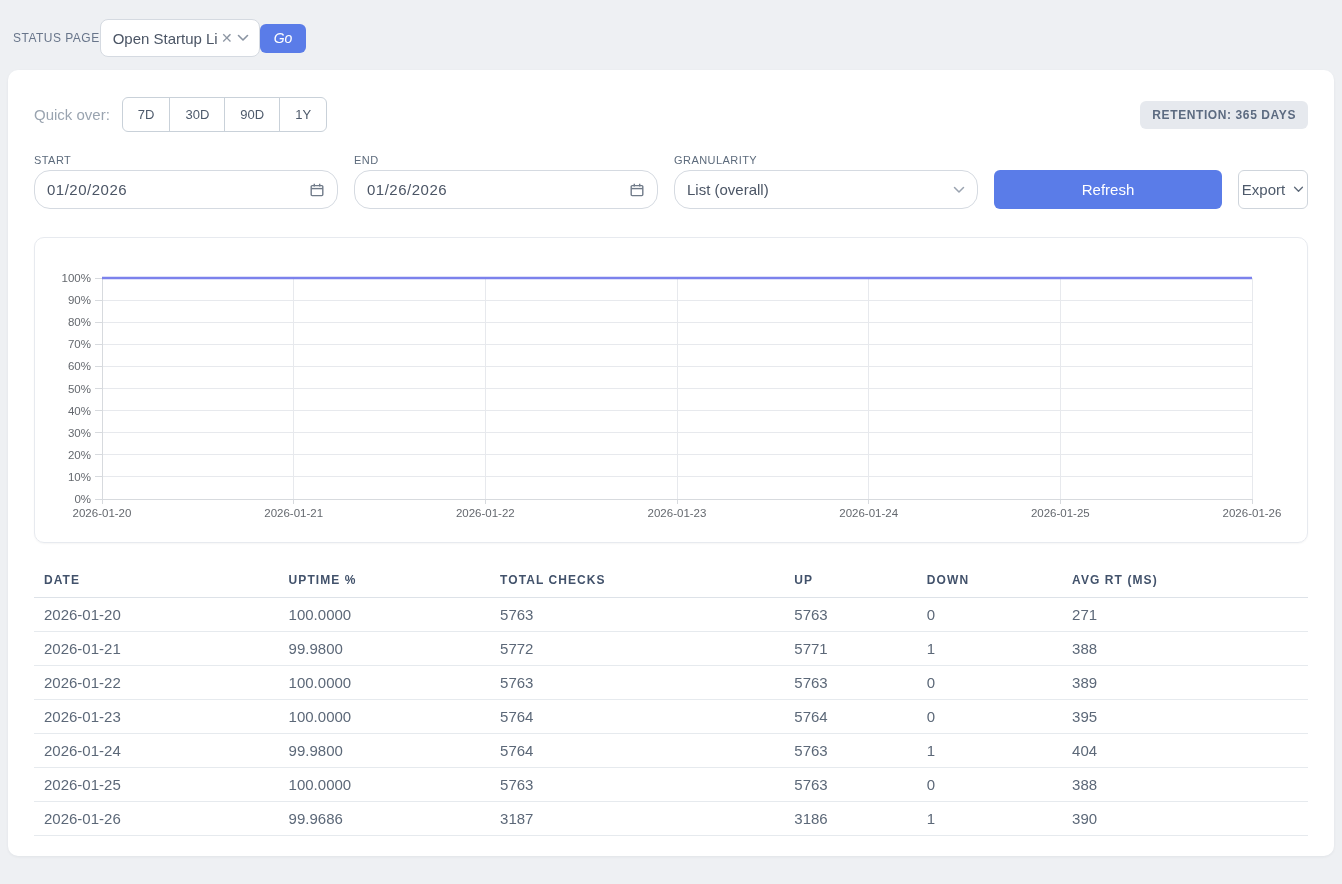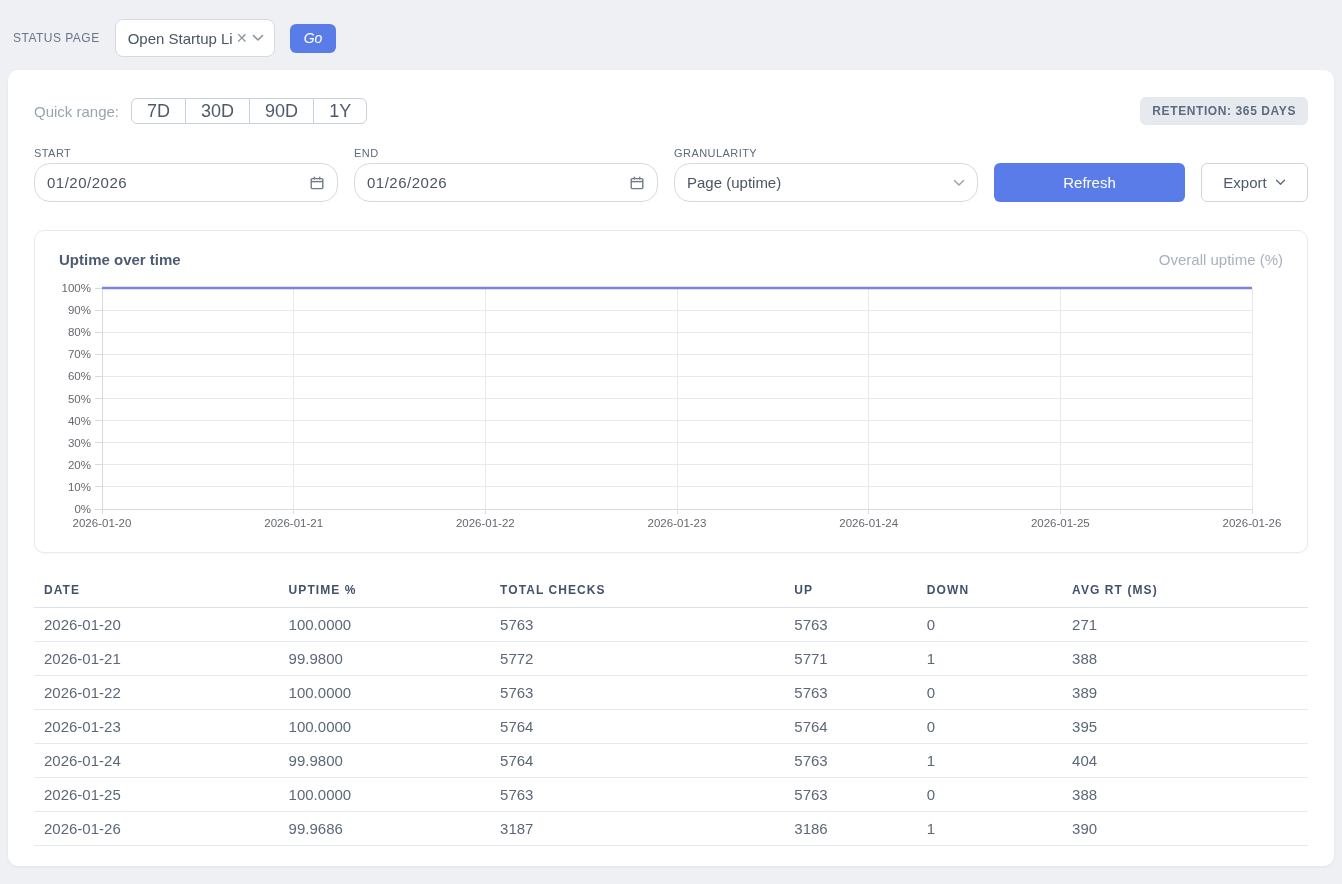--- a/index.html
+++ b/index.html
@@ -8,21 +8,21 @@
     background:#eef0f3;
     font-family:"Liberation Sans", sans-serif;
     color:#4b5565;
   }
   .page { padding:0 8px; }
 
   
   .topbar { display:flex; justify-content:space-between; align-items:flex-start; padding:10px 5px 13px 5px; }
   .page-title { font-size:25px; font-weight:700; color:#3c4b61; letter-spacing:.2px; }
   .page-subtitle { margin-top:3px; font-size:15px; color:#98a2ae; }
-  .topbar-right { display:flex; align-items:center; gap:15px; margin-top:9px; }
+  .topbar-right { display:flex; align-items:center; margin-top:9px; }
   .status-label { font-size:12px; color:#68758a; letter-spacing:.04em; font-weight:500; }
   .select-box {
     display:flex; align-items:center; gap:4px;
     height:38px; width:160px; background:#fff;
     border:1px solid #d5dae1; border-radius:8px; padding:0 10px 0 12px;
     cursor:pointer;
   }
   .select-box .value { flex:1; font-size:15px; color:#4b5565; white-space:nowrap; overflow:hidden; }
   .clear-x { color:#8d96a3; font-size:14px; line-height:1; cursor:pointer; }
   .chev { flex:none; }
@@ -36,44 +36,44 @@
     background:#fff; border-radius:10px;
     box-shadow:0 1px 3px rgba(20,30,50,.06);
     padding:27px 26px 20px 26px;
   }
 
   .row1 { display:flex; align-items:center; justify-content:space-between; }
   .row1-left { display:flex; align-items:center; }
   .quick-label { font-size:15px; color:#9aa4b0; margin-right:12px; }
   .seg { display:flex; }
   .seg button {
-    height:26px; padding:0 15px; background:#fff;
+    height:35px; padding:0 15px; background:#fff;
     border:1px solid #c9d1d9; margin-left:-1px;
-    font-size:18px; color:#4e5a6b; font-family:inherit; cursor:pointer;
+    font-size:13px; color:#4e5a6b; font-family:inherit; cursor:pointer;
   }
   .seg button:first-child { border-radius:6px 0 0 6px; margin-left:0; }
   .seg button:last-child { border-radius:0 6px 6px 0;text-align:center; }
   .badge {
     background:#e6e9ee; color:#5c6b81; font-size:12px; font-weight:700;
     letter-spacing:.05em; padding:7px 12px; border-radius:6px;
   }
 
   .row2 { display:flex; align-items:flex-end; gap:16px; margin-top:22px; }
   .field-label {
     display:block; font-size:11px; font-weight:500; letter-spacing:.04em;
     color:#5d6b7c; margin-bottom:4px;
   }
   .input-box {
     width:304px; height:39px; border:1px solid #d5dae1; border-radius:16px;
     display:flex; align-items:center; justify-content:space-between;
     padding:0 12px; font-size:15px; color:#4b5565; background:#fff; cursor:text;
   }
   .input-box .date-val { letter-spacing:.5px; }
   .btn-refresh {
-    width:191px; height:39px; border:none; border-radius:6px;
+    width:228px; height:39px; border:none; border-radius:6px;
     background:#5a7ce8; color:#fff; font-size:15px; font-family:inherit; cursor:pointer;
   }
   .btn-export {
     flex:1; height:39px; background:#fff; border:1px solid #cfd5dc; border-radius:6px;
     display:flex; align-items:center; justify-content:center; gap:8px;
     font-size:15px; color:#4e5a6b; font-family:inherit; cursor:pointer;
   }
 
   
   .chart-card {
@@ -114,21 +114,21 @@
           </svg>
       </div>
       <button class="btn-go">Go</button>
     </div>
   </header>
 
   <main class="card">
 
     <div class="row1">
       <div class="row1-left">
-        <span class="quick-label">Quick range:</span>
+        <span class="quick-label">Quick over:</span>
         <div class="seg">
           <button>7D</button>
           <button>30D</button>
           <button>90D</button>
           <button>1Y</button>
         </div>
       </div>
       <span class="badge">RETENTION: 365 DAYS</span>
     </div>
 
@@ -153,40 +153,36 @@
               <rect x="2.2" y="3.6" width="11.6" height="10" rx="1" fill="none" stroke="#707b89" stroke-width="1.4"></rect>
               <line x1="5.3" y1="1.8" x2="5.3" y2="4.6" stroke="#707b89" stroke-width="1.4"></line>
               <line x1="10.7" y1="1.8" x2="10.7" y2="4.6" stroke="#707b89" stroke-width="1.4"></line>
               <line x1="2.2" y1="6.6" x2="13.8" y2="6.6" stroke="#707b89" stroke-width="1.4"></line>
             </svg>
         </div>
       </div>
       <div>
         <label class="field-label">GRANULARITY</label>
         <div class="input-box">
-          <span>Page (uptime)</span>
+          <span>List (overall)</span>
           <svg width="12" height="8" viewBox="0 0 12 8">
               <path d="M1.5 1.5 L6 6 L10.5 1.5" fill="none" stroke="#9aa3b0" stroke-width="1.5" stroke-linecap="round" stroke-linejoin="round"></path>
             </svg>
         </div>
       </div>
       <button class="btn-refresh">Refresh</button>
       <button class="btn-export">
         <span>Export</span>
         <svg width="11" height="7" viewBox="0 0 12 8">
             <path d="M1.5 1.5 L6 6 L10.5 1.5" fill="none" stroke="#5d6979" stroke-width="1.5" stroke-linecap="round" stroke-linejoin="round"></path>
           </svg>
       </button>
     </div>
 
     <section class="chart-card">
-      <div class="chart-head">
-        <span class="chart-title">Uptime over time</span>
-        <span class="chart-legend">Overall uptime (%)</span>
-      </div>
       <svg id="chart-svg" class="chart-svg" viewBox="0 0 1226 258">
           <line x1="43" y1="8" x2="1193" y2="8" stroke="#e7e9ed" stroke-width="1" shape-rendering="crispEdges"></line>
           <line x1="36" y1="8" x2="43" y2="8" stroke="#d7dade" stroke-width="1" shape-rendering="crispEdges"></line>
           <text x="32" y="12" text-anchor="end" font-size="11.5" fill="#64686e">100%</text>
           <line x1="43" y1="30.1" x2="1193" y2="30.1" stroke="#e7e9ed" stroke-width="1" shape-rendering="crispEdges"></line>
           <line x1="36" y1="30.1" x2="43" y2="30.1" stroke="#d7dade" stroke-width="1" shape-rendering="crispEdges"></line>
           <text x="32" y="34.1" text-anchor="end" font-size="11.5" fill="#64686e">90%</text>
           <line x1="43" y1="52.2" x2="1193" y2="52.2" stroke="#e7e9ed" stroke-width="1" shape-rendering="crispEdges"></line>
           <line x1="36" y1="52.2" x2="43" y2="52.2" stroke="#d7dade" stroke-width="1" shape-rendering="crispEdges"></line>
           <text x="32" y="56.2" text-anchor="end" font-size="11.5" fill="#64686e">80%</text>

